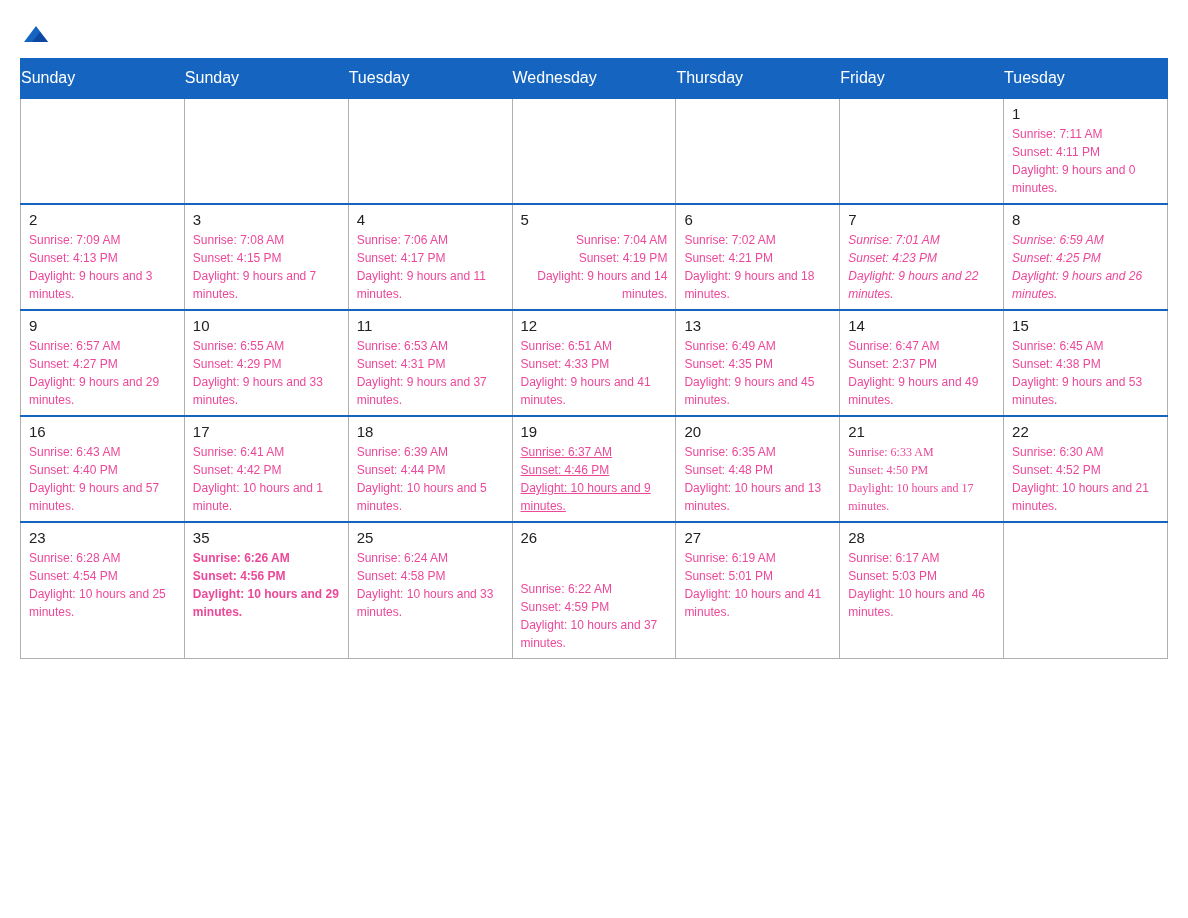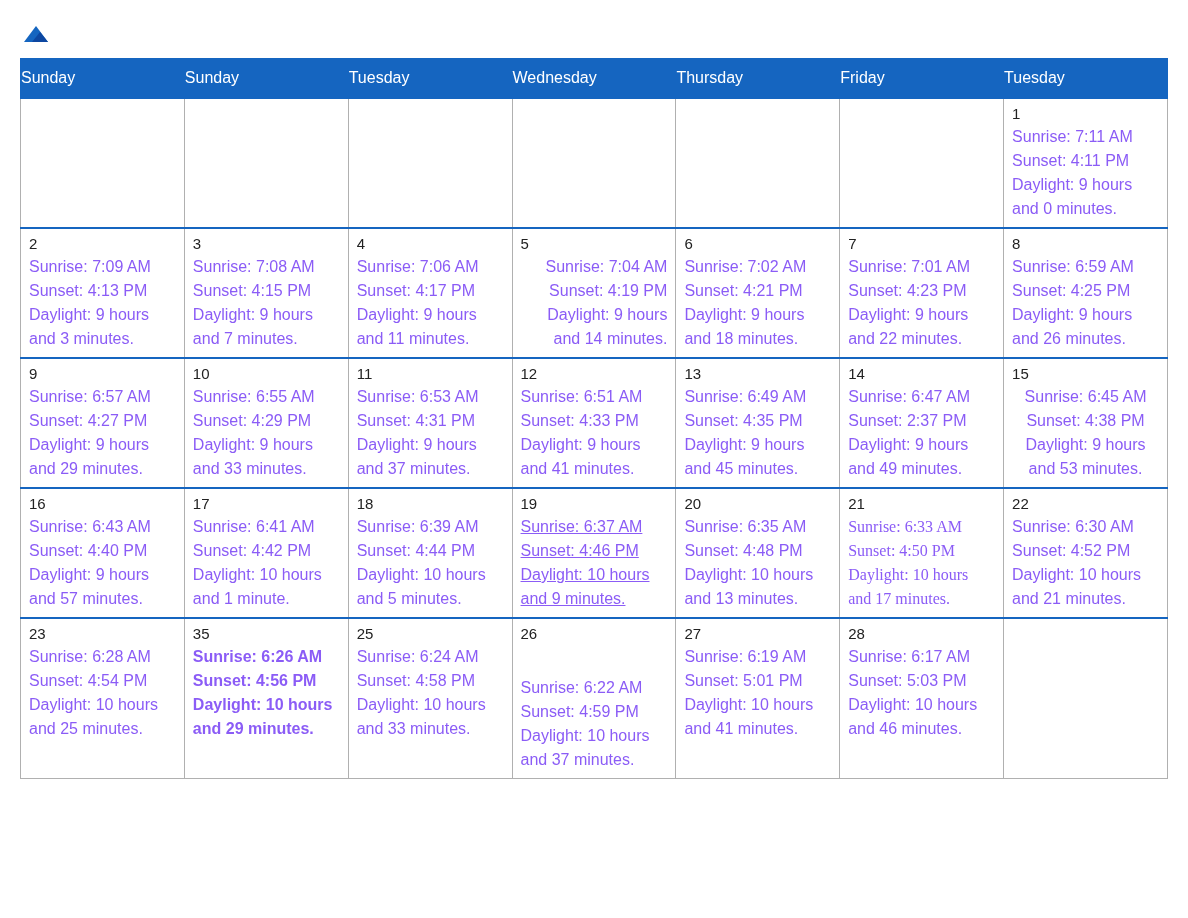--- a/index.html
+++ b/index.html
@@ -77,23 +77,23 @@
     .calendar tbody tr {
       border-top: 2px solid #1565c0;
     }
     .day-number {
       font-size: 15px;
       font-weight: normal;
       display: block;
       margin-bottom: 3px;
     }
     .day-info {
-      font-size: 16px;
+      font-size: 12px;
       line-height: 1.5;
-      color: #8b5cf6;
+      color: #ec4899;
     }
     .empty-cell {
       background: #fff;
     }
   </style>
 </head>
 <body>
 
 <div class="header">
   <div class="logo">
@@ -163,27 +163,27 @@
 Daylight: 9 hours and 14 minutes.</div>
         </td>
         <td>
           <span class="day-number">6</span>
           <div class="day-info" style="white-space: pre-line;">Sunrise: 7:02 AM
 Sunset: 4:21 PM
 Daylight: 9 hours and 18 minutes.</div>
         </td>
         <td>
           <span class="day-number">7</span>
-          <div class="day-info" style="white-space: pre-line;">Sunrise: 7:01 AM
+          <div class="day-info" style="white-space: pre-line; font-style: italic;">Sunrise: 7:01 AM
 Sunset: 4:23 PM
 Daylight: 9 hours and 22 minutes.</div>
         </td>
         <td>
           <span class="day-number">8</span>
-          <div class="day-info" style="white-space: pre-line;">Sunrise: 6:59 AM
+          <div class="day-info" style="white-space: pre-line; font-style: italic;">Sunrise: 6:59 AM
 Sunset: 4:25 PM
 Daylight: 9 hours and 26 minutes.</div>
         </td>
       </tr>
       <tr>
         <td>
           <span class="day-number">9</span>
           <div class="day-info" style="white-space: pre-line;">Sunrise: 6:57 AM
 Sunset: 4:27 PM
 Daylight: 9 hours and 29 minutes.</div>
@@ -213,21 +213,21 @@
 Daylight: 9 hours and 45 minutes.</div>
         </td>
         <td>
           <span class="day-number">14</span>
           <div class="day-info" style="white-space: pre-line;">Sunrise: 6:47 AM
 Sunset: 2:37 PM
 Daylight: 9 hours and 49 minutes.</div>
         </td>
         <td>
           <span class="day-number">15</span>
-          <div class="day-info" style="white-space: pre-line; text-align: center;">Sunrise: 6:45 AM
+          <div class="day-info" style="white-space: pre-line;">Sunrise: 6:45 AM
 Sunset: 4:38 PM
 Daylight: 9 hours and 53 minutes.</div>
         </td>
       </tr>
       <tr>
         <td>
           <span class="day-number">16</span>
           <div class="day-info" style="white-space: pre-line;">Sunrise: 6:43 AM
 Sunset: 4:40 PM
 Daylight: 9 hours and 57 minutes.</div>

